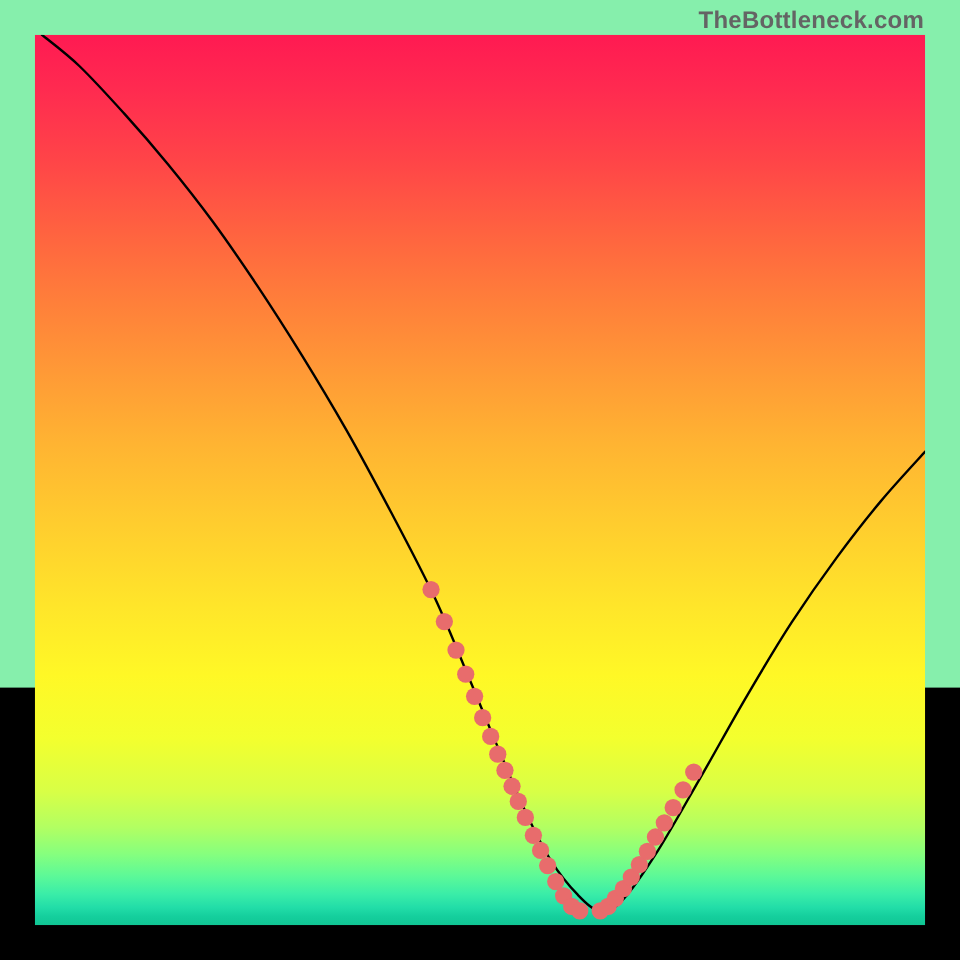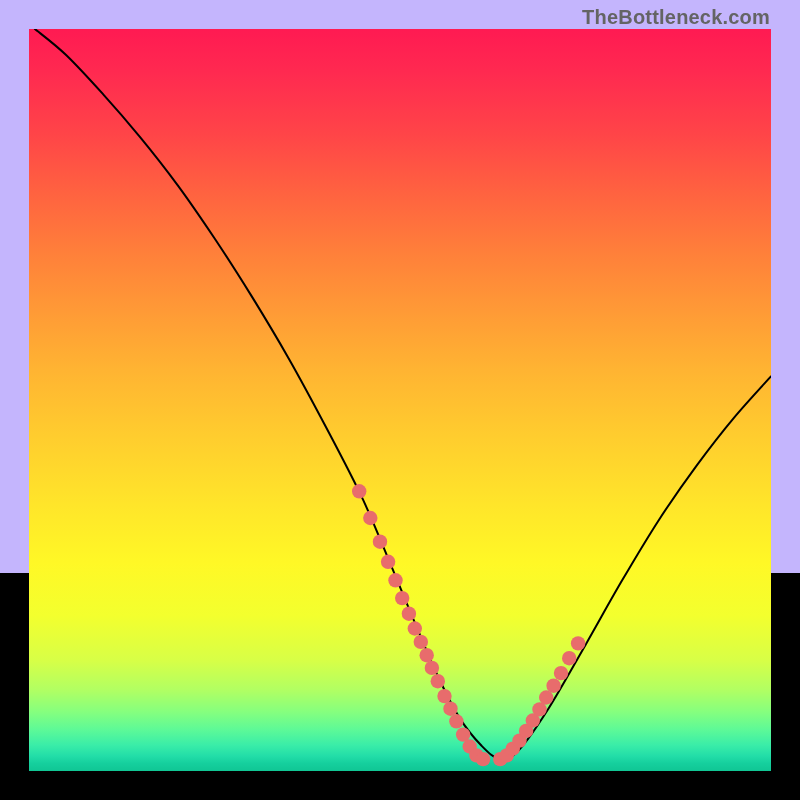--- a/index.html
+++ b/index.html
@@ -9,21 +9,21 @@
     height: 800px;
     background: #000;
     overflow: hidden;
   }
   .frame {
     position: absolute;
     left: 0;
     top: 0;
     width: 800px;
     height: 573px;
-    background: #c4b5fd;
+    background: #86efac;
   }
   .plot-area {
     position: absolute;
     left: 29px;
     top: 29px;
     width: 742px;
     height: 742px;
     overflow: hidden;
   }
   .gradient-bg {

